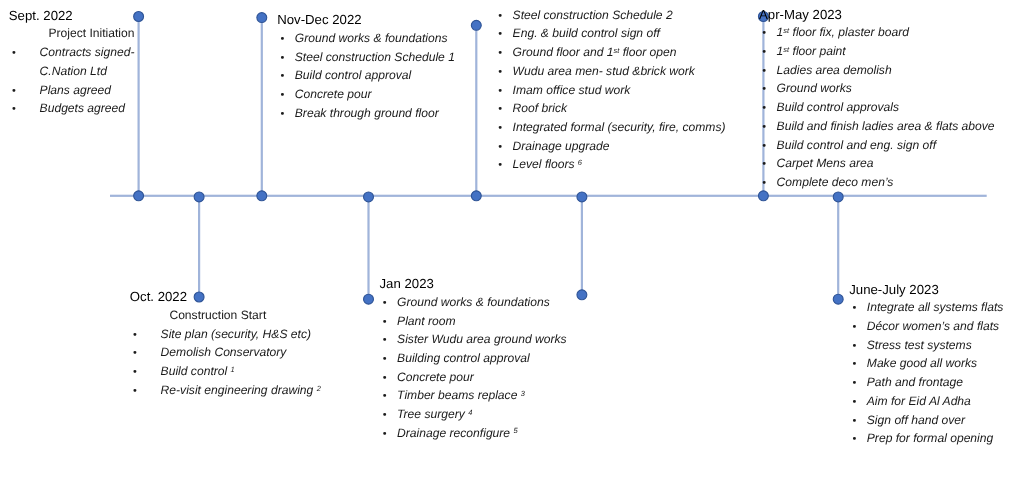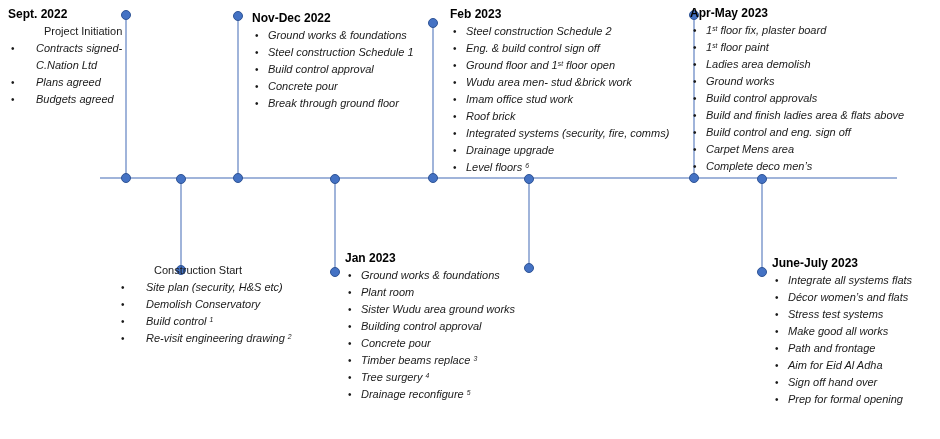--- a/index.html
+++ b/index.html
@@ -27,21 +27,21 @@
     background:var(--dot, #4472c4);
     border:1px solid var(--dot-border, #2f5496);
     transform:translateX(-50%);
   }
   .connector::before { top:-5px; }
   .connector::after  { bottom:-5px; }
 
   
   .block { position:absolute; font-size:11px; line-height:17px; }
   .block .title {
-    font-weight:bold; font-size:12px; line-height:17px;
+    font-weight:normal; font-size:12px; line-height:17px;
     color:var(--title, #000);
   }
   .block .subtitle { line-height:17px;margin-left:36px; }
   .block ul { list-style:none; margin:0; padding:0; }
   .block li { display:flex; align-items:flex-start; }
   .block .bullet { flex:0 0 13px; padding-left:3px; font-size:10px; }
   .block.indent-wide .bullet { flex:0 0 25px; padding-left:3px; }
   .block .txt { white-space:pre-line;font-style:italic; }
   .block sup {
     font-size:0.62em; line-height:0;
@@ -99,20 +99,21 @@
           <span class="txt">Plans agreed</span>
         </li>
         <li>
           <span class="bullet">•</span>
           <span class="txt">Budgets agreed</span>
         </li>
       </ul>
   </section>
 
   <section class="block indent-wide" id="block-oct">
+    <div class="title">Oct. 2022</div>
     <div class="subtitle">Construction Start</div>
     <ul>
         <li>
           <span class="bullet">•</span>
           <span class="txt">Site plan (security, H&amp;S etc)</span>
         </li>
         <li>
           <span class="bullet">•</span>
           <span class="txt">Demolish Conservatory</span>
         </li>
@@ -185,21 +186,20 @@
           <span class="txt">Tree surgery <sup>4</sup></span>
         </li>
         <li>
           <span class="bullet">•</span>
           <span class="txt">Drainage reconfigure <sup>5</sup></span>
         </li>
       </ul>
   </section>
 
   <section class="block" id="block-feb">
-    <div class="title">Feb 2023</div>
     <ul>
         <li>
           <span class="bullet">•</span>
           <span class="txt">Steel construction Schedule 2</span>
         </li>
         <li>
           <span class="bullet">•</span>
           <span class="txt">Eng. &amp; build control sign off</span>
         </li>
         <li>
@@ -213,21 +213,21 @@
         <li>
           <span class="bullet">•</span>
           <span class="txt">Imam office stud work</span>
         </li>
         <li>
           <span class="bullet">•</span>
           <span class="txt">Roof brick</span>
         </li>
         <li>
           <span class="bullet">•</span>
-          <span class="txt">Integrated systems (security, fire, comms)</span>
+          <span class="txt">Integrated formal (security, fire, comms)</span>
         </li>
         <li>
           <span class="bullet">•</span>
           <span class="txt">Drainage upgrade</span>
         </li>
         <li>
           <span class="bullet">•</span>
           <span class="txt">Level floors <sup>6</sup></span>
         </li>
       </ul>

